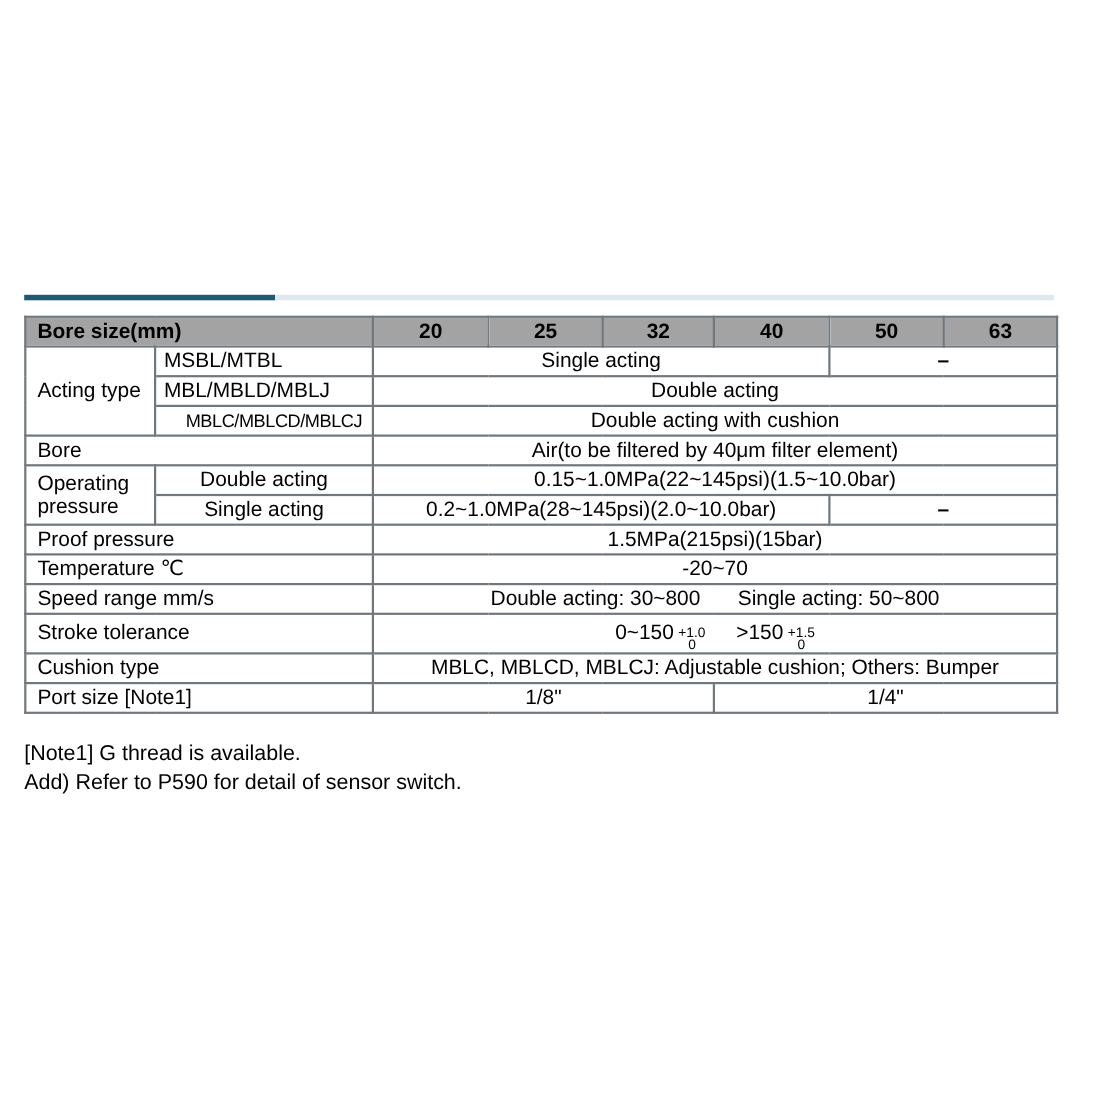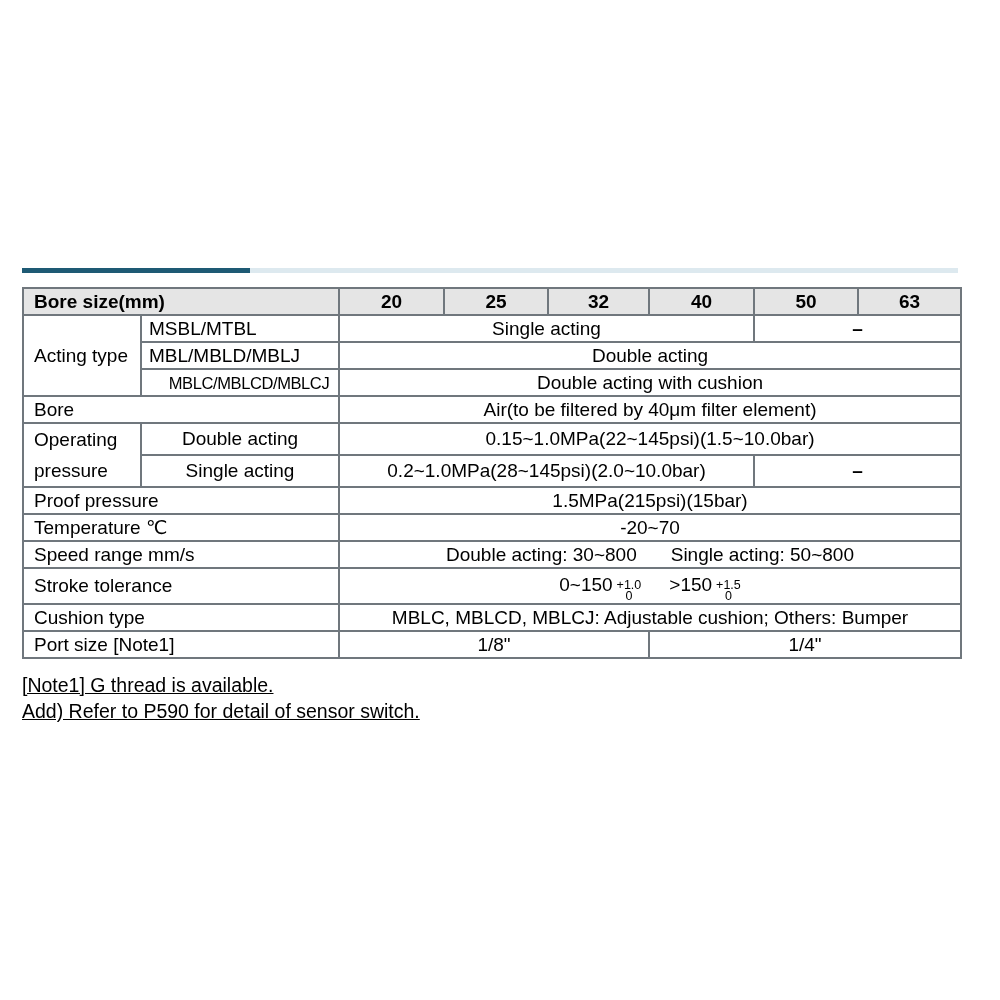--- a/index.html
+++ b/index.html
@@ -13,37 +13,37 @@
   .accent-bar { position: absolute; left: 22px; top: 268px; width: 936px; height: 5px; display: flex; }
   .accent-dark { width: 228px; height: 100%; background: #1e5a74; }
   .accent-light { flex: 1; height: 100%; background: #dde9ef; }
 
   
   table.spec { position: absolute; left: 22px; top: 287px; width: 938px;
     border-collapse: collapse; table-layout: fixed; border: 2px solid #5a6167; }
   td { border: 2px solid #70777d; height: 27px; padding: 0 4px;
     font-size: 19px; line-height: 22px; text-align: center; vertical-align: middle;
     white-space: nowrap; overflow: hidden; }
-  tr.th-row td { background: #e5e5e5; font-weight: bold; }
+  tr.th-row td { background: #a3a3a3; font-weight: bold; }
   td.label { text-align: left; padding-left: 10px; }
   td.sublabel { text-align: left; padding-left: 7px; }
-  td.label-wrap { white-space: normal; line-height: 31px; padding-right: 8px; }
+  td.label-wrap { white-space: normal; line-height: 21px; padding-right: 8px; }
   td.condensed { font-size: 16.5px; letter-spacing: -0.4px; padding-left: 22px; text-align: center; }
   .dash { font-weight: bold; }
 
   
   .tol { display: inline-flex; flex-direction: column; text-align: left;
     font-size: 12.5px; line-height: 11px; vertical-align: middle;
     margin-left: 4px; position: relative; top: -1px; font-weight: normal; margin-top: 12px; }
   .tol .lower { padding-left: 9px; }
   .tol-gap { display: inline-block; width: 28px; }
   .speed-gap { display: inline-block; width: 34px; }
 
   
-  .notes { position: absolute; left: 22px; top: 673px; font-size: 19.5px; text-decoration: underline; }
+  .notes { position: absolute; left: 22px; top: 673px; font-size: 19.5px; }
   .notes div { line-height: 25.5px; }
 </style>
 </head>
 <body>
 
 <div class="accent-bar">
   <div class="accent-dark"></div>
   <div class="accent-light"></div>
 </div>
 

